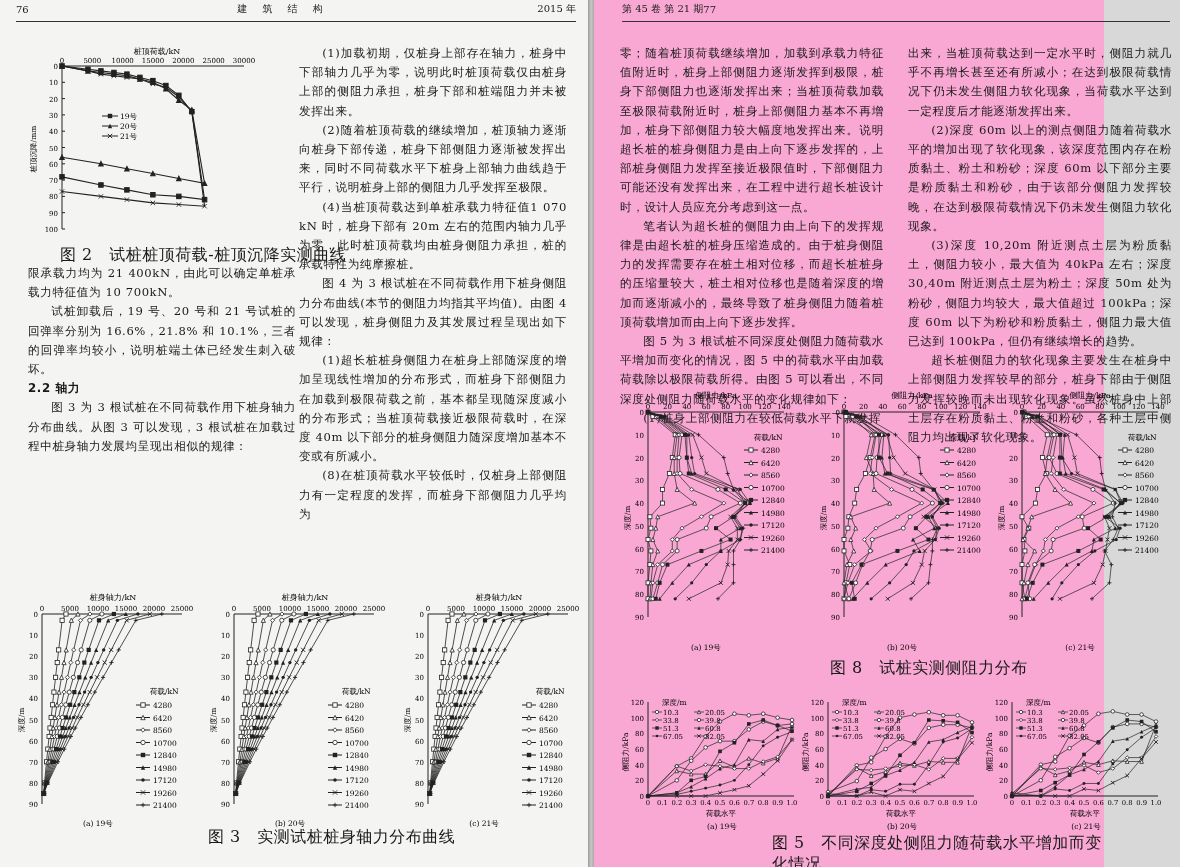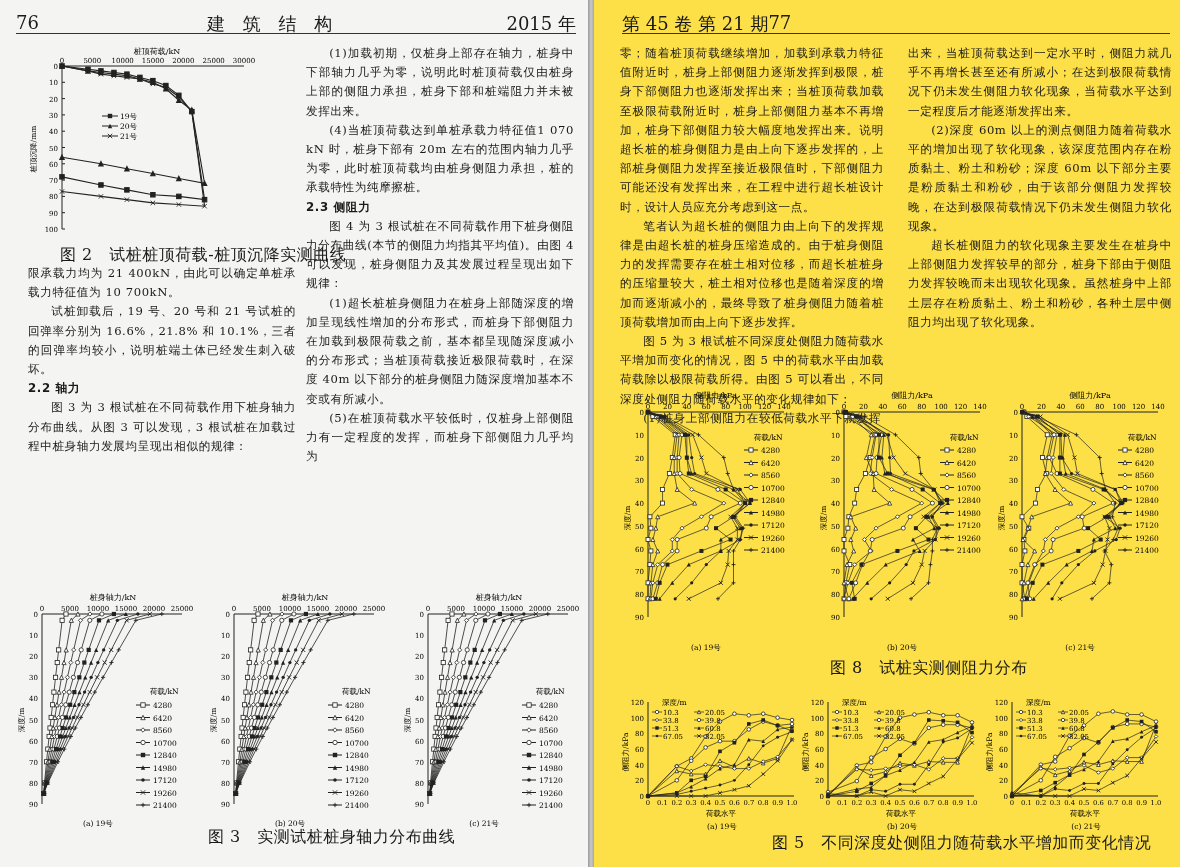--- a/index.html
+++ b/index.html
@@ -1,21 +1,21 @@
 <!DOCTYPE html>
 <html><head>
 <meta charset="utf-8">
 <style>
 *{box-sizing:border-box;margin:0;padding:0}
 body{width:1180px;height:867px;background:#d8d8d8;font-family:"DejaVu Serif",serif;color:#1a1a1a;position:relative;overflow:hidden}
 .page{position:absolute;top:0;height:867px;background:#f4f4f2}
 #pl{left:0;width:588px}
-#pr{left:594px;width:586px;background:#fde047}
+#pr{left:594px;width:510px;background:#f9a8d4}
 .spine{position:absolute;left:588px;top:0;width:6px;height:867px;background:linear-gradient(90deg,#9a9a9a,#c8c8c8,#a8a8a8)}
-.hdr{position:absolute;top:12px;height:22px;border-bottom:1.5px solid #333;font-size:18px;display:flex;align-items:flex-start;padding-bottom:3px}
+.hdr{position:absolute;top:0;height:22px;border-bottom:1.5px solid #333;font-size:10px;display:flex;align-items:center;padding-bottom:3px}
 .hdr .c{flex:1;text-align:center;letter-spacing:6px}
 .txt{position:absolute;font-size:11.6px;line-height:19.2px;text-align:justify;letter-spacing:0.6px}
 .txt p{text-indent:2em}
 .txt p.ni{text-indent:0}
 .txt h4{font-size:11.8px;font-family:"DejaVu Sans",sans-serif;font-weight:bold;line-height:19.2px}
 .cap{position:absolute;font-size:16px;letter-spacing:0.5px}
 svg text{font-family:"DejaVu Serif",serif}
 </style>
 </head>
 <body>
@@ -131,27 +131,27 @@
       </g>
   </svg>
   <div class="cap" style="left:60px;top:245px">图 2　试桩桩顶荷载-桩顶沉降实测曲线</div>
 
   <div class="txt" id="lc1" style="left:28px;top:264px;width:268px">
       <p class="ni">限承载力均为 21 400kN，由此可以确定单桩承载力特征值为 10 700kN。</p>
       <p>试桩卸载后，19 号、20 号和 21 号试桩的回弹率分别为 16.6%，21.8% 和 10.1%，三者的回弹率均较小，说明桩端土体已经发生刺入破坏。</p>
       <h4>2.2 轴力</h4>
       <p>图 3 为 3 根试桩在不同荷载作用下桩身轴力分布曲线。从图 3 可以发现，3 根试桩在加载过程中桩身轴力发展均呈现出相似的规律：</p>
     </div>
-  <div class="txt" id="lc2" style="left:306px;top:44px;width:268px">
+  <div class="txt" id="lc2" style="left:299px;top:44px;width:268px">
       <p>(1)加载初期，仅桩身上部存在轴力，桩身中下部轴力几乎为零，说明此时桩顶荷载仅由桩身上部的侧阻力承担，桩身下部和桩端阻力并未被发挥出来。</p>
+      <p>(2)随着桩顶荷载的继续增加，桩顶轴力逐渐向桩身下部传递，桩身下部侧阻力逐渐被发挥出来，同时不同荷载水平下桩身上部轴力曲线趋于平行，说明桩身上部的侧阻力几乎发挥至极限。</p>
       <p>(4)当桩顶荷载达到单桩承载力特征值1 070 kN 时，桩身下部有 20m 左右的范围内轴力几乎为零，此时桩顶荷载均由桩身侧阻力承担，桩的承载特性为纯摩擦桩。</p>
-      <h4>2.3 侧阻力</h4>
       <p>图 4 为 3 根试桩在不同荷载作用下桩身侧阻力分布曲线(本节的侧阻力均指其平均值)。由图 4 可以发现，桩身侧阻力及其发展过程呈现出如下规律：</p>
       <p>(1)超长桩桩身侧阻力在桩身上部随深度的增加呈现线性增加的分布形式，而桩身下部侧阻力在加载到极限荷载之前，基本都呈现随深度减小的分布形式；当桩顶荷载接近极限荷载时，在深度 40m 以下部分的桩身侧阻力随深度增加基本不变或有所减小。</p>
-      <p>(5)在桩顶荷载水平较低时，仅桩身上部侧阻力有一定程度的发挥，而桩身下部侧阻力几乎均为</p>
+      <p>(8)在桩顶荷载水平较低时，仅桩身上部侧阻力有一定程度的发挥，而桩身下部侧阻力几乎均为</p>
     </div>
 
   <div id="fig3">
       <svg width="190" height="240" viewBox="0 0 190 240" style="position: absolute; left: 18px; top: 590px;">
         <text x="95" y="10" font-size="8" text-anchor="middle">桩身轴力/kN</text>
         <text x="24" y="21" font-size="7" text-anchor="middle">0</text>
         <text x="52" y="21" font-size="7" text-anchor="middle">5000</text>
         <text x="80" y="21" font-size="7" text-anchor="middle">10000</text>
         <text x="108" y="21" font-size="7" text-anchor="middle">15000</text>
         <text x="136" y="21" font-size="7" text-anchor="middle">20000</text>
@@ -719,20 +719,21 @@
   </div>
   <div class="txt" id="rc1" style="left:26px;top:44px;width:264px">
       <p class="ni">零；随着桩顶荷载继续增加，加载到承载力特征值附近时，桩身上部侧阻力逐渐发挥到极限，桩身下部侧阻力也逐渐发挥出来；当桩顶荷载加载至极限荷载附近时，桩身上部侧阻力基本不再增加，桩身下部侧阻力较大幅度地发挥出来。说明超长桩的桩身侧阻力是由上向下逐步发挥的，上部桩身侧阻力发挥至接近极限值时，下部侧阻力可能还没有发挥出来，在工程中进行超长桩设计时，设计人员应充分考虑到这一点。</p>
       <p>笔者认为超长桩的侧阻力由上向下的发挥规律是由超长桩的桩身压缩造成的。由于桩身侧阻力的发挥需要存在桩土相对位移，而超长桩桩身的压缩量较大，桩土相对位移也是随着深度的增加而逐渐减小的，最终导致了桩身侧阻力随着桩顶荷载增加而由上向下逐步发挥。</p>
       <p>图 5 为 3 根试桩不同深度处侧阻力随荷载水平增加而变化的情况，图 5 中的荷载水平由加载荷载除以极限荷载所得。由图 5 可以看出，不同深度处侧阻力随荷载水平的变化规律如下：</p>
       <p>(1)桩身上部侧阻力在较低荷载水平下就发挥</p>
     </div>
   <div class="txt" id="rc2" style="left:314px;top:44px;width:264px">
       <p class="ni">出来，当桩顶荷载达到一定水平时，侧阻力就几乎不再增长甚至还有所减小；在达到极限荷载情况下仍未发生侧阻力软化现象，当荷载水平达到一定程度后才能逐渐发挥出来。</p>
       <p>(2)深度 60m 以上的测点侧阻力随着荷载水平的增加出现了软化现象，该深度范围内存在粉质黏土、粉土和粉砂；深度 60m 以下部分主要是粉质黏土和粉砂，由于该部分侧阻力发挥较晚，在达到极限荷载情况下仍未发生侧阻力软化现象。</p>
+      <p>(3)深度 10,20m 附近测点土层为粉质黏土，侧阻力较小，最大值为 40kPa 左右；深度 30,40m 附近测点土层为粉土；深度 50m 处为粉砂，侧阻力均较大，最大值超过 100kPa；深度 60m 以下为粉砂和粉质黏土，侧阻力最大值已达到 100kPa，但仍有继续增长的趋势。</p>
       <p>超长桩侧阻力的软化现象主要发生在桩身中上部侧阻力发挥较早的部分，桩身下部由于侧阻力发挥较晚而未出现软化现象。虽然桩身中上部土层存在粉质黏土、粉土和粉砂，各种土层中侧阻力均出现了软化现象。</p>
     </div>
 
   <div id="fig4">
       <svg width="190" height="268" viewBox="0 0 190 268" style="position: absolute; left: 30px; top: 388px;">
         <text x="92" y="10" font-size="8" text-anchor="middle">侧阻力/kPa</text>
         <text x="24" y="21" font-size="7" text-anchor="middle">0</text>
         <text x="43.42857142857143" y="21" font-size="7" text-anchor="middle">20</text>
         <text x="62.857142857142854" y="21" font-size="7" text-anchor="middle">40</text>
         <text x="82.28571428571428" y="21" font-size="7" text-anchor="middle">60</text>

